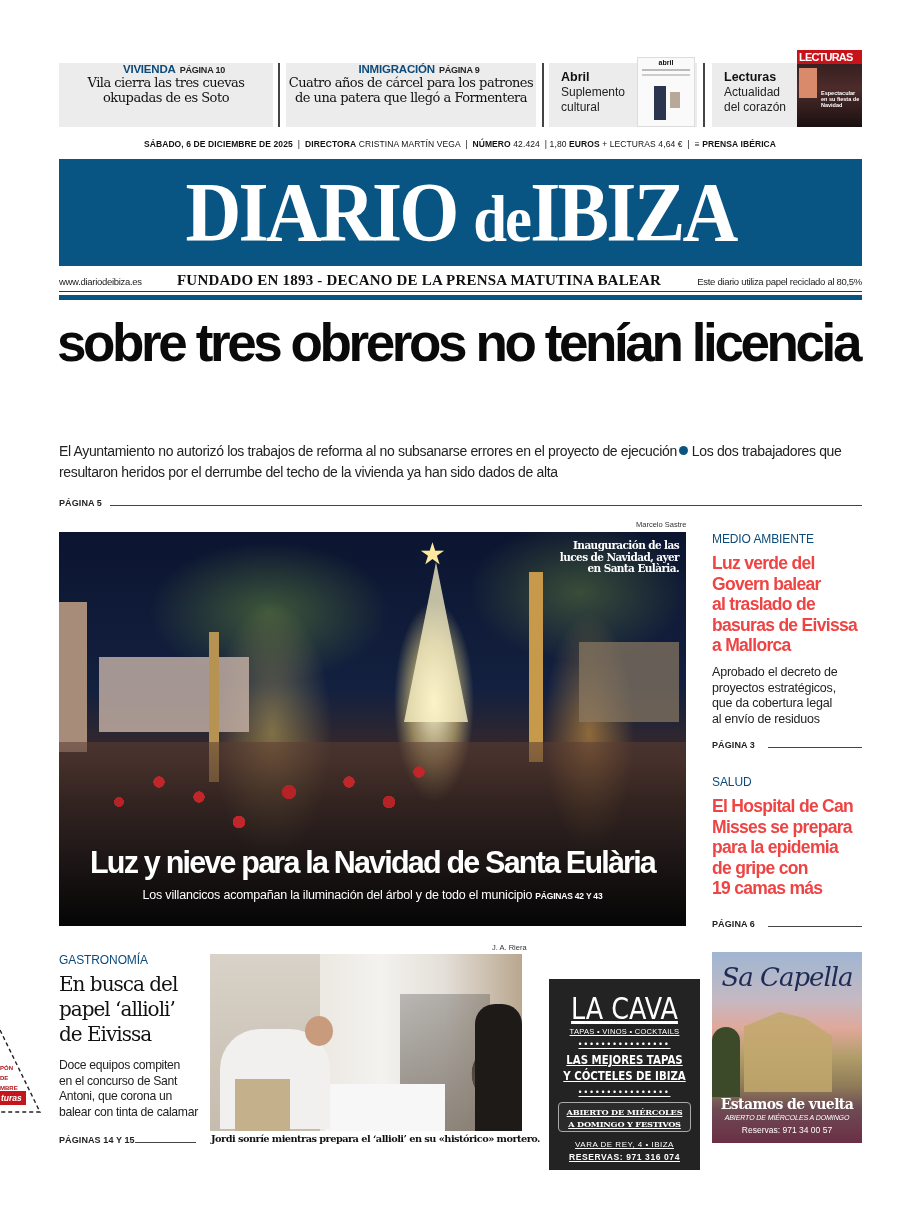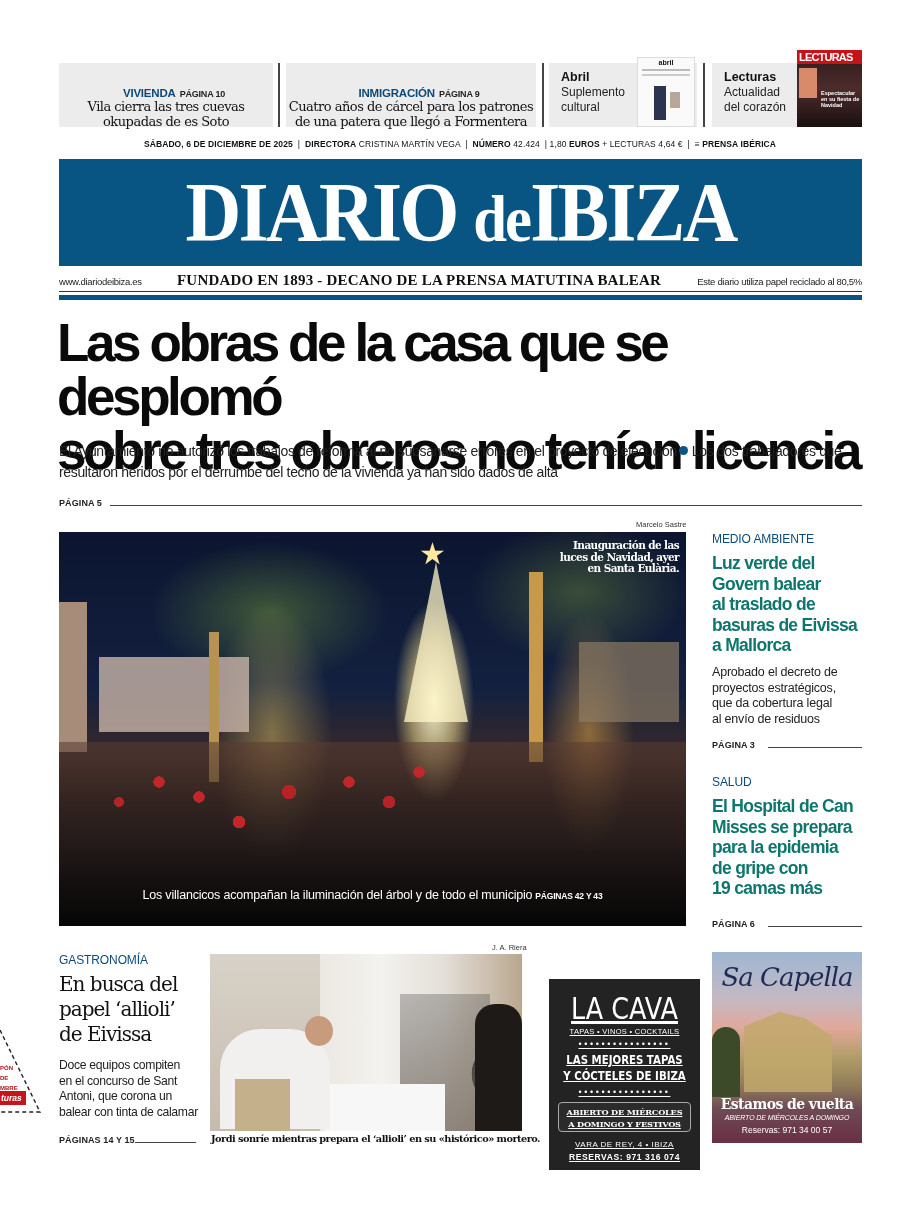--- a/index.html
+++ b/index.html
@@ -1,20 +1,20 @@
 <!DOCTYPE html>
 <html><head>
 <meta charset="utf-8">
 <style>
   * { box-sizing: border-box; margin: 0; padding: 0; }
   body { width: 920px; height: 1219px; background: #ffffff; position: relative; overflow: hidden; font-family: "Liberation Sans", sans-serif; color: #111; }
 
   
   .promo { position: absolute; top: 63px; height: 64px; background: #ececec; text-align: center; }
-  .promo .kicker { font-family: "Liberation Sans", sans-serif; font-weight: bold; font-size: 11.5px; color: #0c4a7a; margin-top: 24px; letter-spacing: -0.2px; padding-left: 16px; }
+  .promo .kicker { font-family: "Liberation Sans", sans-serif; font-weight: bold; font-size: 11.5px; color: #0c4a7a; margin-top: 0; letter-spacing: -0.2px; padding-left: 16px; }
   .promo .kicker .pg { font-size: 9px; color: #222; font-weight: bold; margin-left: 4px; }
   .promo .title { font-family: "DejaVu Serif", serif; font-size: 13px; line-height: 15px; color: #111; letter-spacing: -0.5px; }
   .vsep { position: absolute; top: 63px; width: 2px; height: 64px; background: #444; }
   .supl { position: absolute; top: 63px; height: 64px; background: #ececec; padding: 7px 0 0 12px; font-size: 12px; line-height: 15px; color: #222; }
   .supl b { font-size: 12.5px; color: #111; display: block; }
   .thumb { position: absolute; }
 
   
   .dateline { position: absolute; top: 139px; left: 0; width: 920px; text-align: center; font-size: 8.5px; color: #111; letter-spacing: 0.1px; }
   .dateline b { font-weight: bold; }
@@ -67,21 +67,21 @@
   .photo .bld-right { position: absolute; left: 520px; top: 110px; width: 100px; height: 80px; background: #8b7b62; opacity: 0.7; }
   .photo .palm1 { position: absolute; left: 150px; top: 100px; width: 10px; height: 150px; background: #b69352; }
   .photo .palm2 { position: absolute; left: 470px; top: 40px; width: 14px; height: 190px; background: #c69a4a; }
   .photo .cap { position: absolute; right: 7px; top: 8px; width: 120px; text-align: right; font-family: "DejaVu Serif", serif; font-weight: bold; font-size: 10.5px; line-height: 11.5px; color: #fff; letter-spacing: -0.6px; }
   .photo .ph-title { position: absolute; left: 0; right: 0; top: 313px; text-align: center; font-weight: bold; font-size: 30.5px; letter-spacing: -1.8px; color: #fff; }
   .photo .ph-sub { position: absolute; left: 0; right: 0; top: 356px; text-align: center; font-size: 12.5px; color: #fff; letter-spacing: -0.2px; }
   .photo .ph-sub .pg { font-size: 8.5px; font-weight: bold; margin-left: 3px; }
 
   
   .side-kicker { position: absolute; font-size: 12px; color: #0c4a7a; letter-spacing: -0.1px; }
-  .side-head { position: absolute; font-weight: bold; font-size: 17.5px; line-height: 20.5px; letter-spacing: -0.7px; color: #0f766e; }
+  .side-head { position: absolute; font-weight: bold; font-size: 17.5px; line-height: 20.5px; letter-spacing: -0.7px; color: #ef4444; }
   .side-body { position: absolute; font-size: 12.5px; line-height: 15.5px; color: #222; letter-spacing: -0.2px; }
 
   
   .gastro-kicker { position: absolute; left: 59px; top: 953px; font-size: 12px; color: #0c4a7a; letter-spacing: -0.1px; }
   .gastro-head { position: absolute; left: 59px; top: 972px; width: 150px; font-family: "DejaVu Serif", serif; font-size: 20px; line-height: 25px; letter-spacing: -1px; color: #111; }
   .gastro-body { position: absolute; left: 59px; top: 1058px; width: 150px; font-size: 12.2px; line-height: 15.5px; color: #222; letter-spacing: -0.3px; }
   .coupon { position: absolute; left: -20px; top: 1028px; width: 62px; height: 86px; }
   .coupon .pon { position: absolute; left: 20px; top: 35px; font-size: 6px; color: #b1141b; font-weight: bold; line-height: 10px; }
   .coupon .lect { position: absolute; left: 20px; top: 63px; width: 26px; height: 14px; background: #c3151c; color: #fff; font-size: 8.5px; font-weight: bold; font-style: italic; line-height: 14px; padding-left: 1px; }
 
@@ -176,21 +176,20 @@
 </div>
 <div class="subrow">
   <span class="url">www.diariodeibiza.es</span>
   <span class="founded">FUNDADO EN 1893 -  DECANO DE LA PRENSA MATUTINA BALEAR</span>
   <span class="recycle">Este diario utiliza papel reciclado al 80,5%</span>
 </div>
 <div class="rule1"></div>
 <div class="rule2"></div>
 
 <div class="headline">
-  <div>Las obras de la casa que se desplomó</div>
   <div>sobre tres obreros no tenían licencia</div>
 </div>
 <div class="deck">
   <span>El Ayuntamiento no autorizó los trabajos de reforma al no subsanarse errores en el proyecto de ejecución</span><span class="bullet"></span><span>Los dos trabajadores que resultaron heridos por el derrumbe del techo de la vivienda ya han sido dados de alta</span>
 </div>
 <div class="pageref" style="left:59px;top:498px;">PÁGINA 5</div>
 <div class="pageline" style="left:110px;top:505px;width:752px;"></div>
 
 <div class="credit" style="left:636px;top:520px;">Marcelo Sastre</div>
 <div class="photo">
@@ -200,20 +199,21 @@
   <div class="palm1"></div>
   <div class="palm2"></div>
   <div class="tree"></div>
   <div class="star">★</div>
   <div class="crowd"></div>
   <div class="cap">
     <div>Inauguración de las</div>
     <div>luces de Navidad, ayer</div>
     <div>en Santa Eulària.</div>
   </div>
+  <div class="ph-title">Luz y nieve para la Navidad de Santa Eulària</div>
   <div class="ph-sub"><span>Los villancicos acompañan la iluminación del árbol y de todo el municipio</span><span class="pg">PÁGINAS 42 Y 43</span></div>
 </div>
 
 <div class="side-kicker" style="left:712px;top:532px;">MEDIO AMBIENTE</div>
 <div class="side-head" style="left:712px;top:553px;width:155px;">
   <div>Luz verde del</div>
   <div>Govern balear</div>
   <div>al traslado de</div>
   <div>basuras de Eivissa</div>
   <div>a Mallorca</div>

